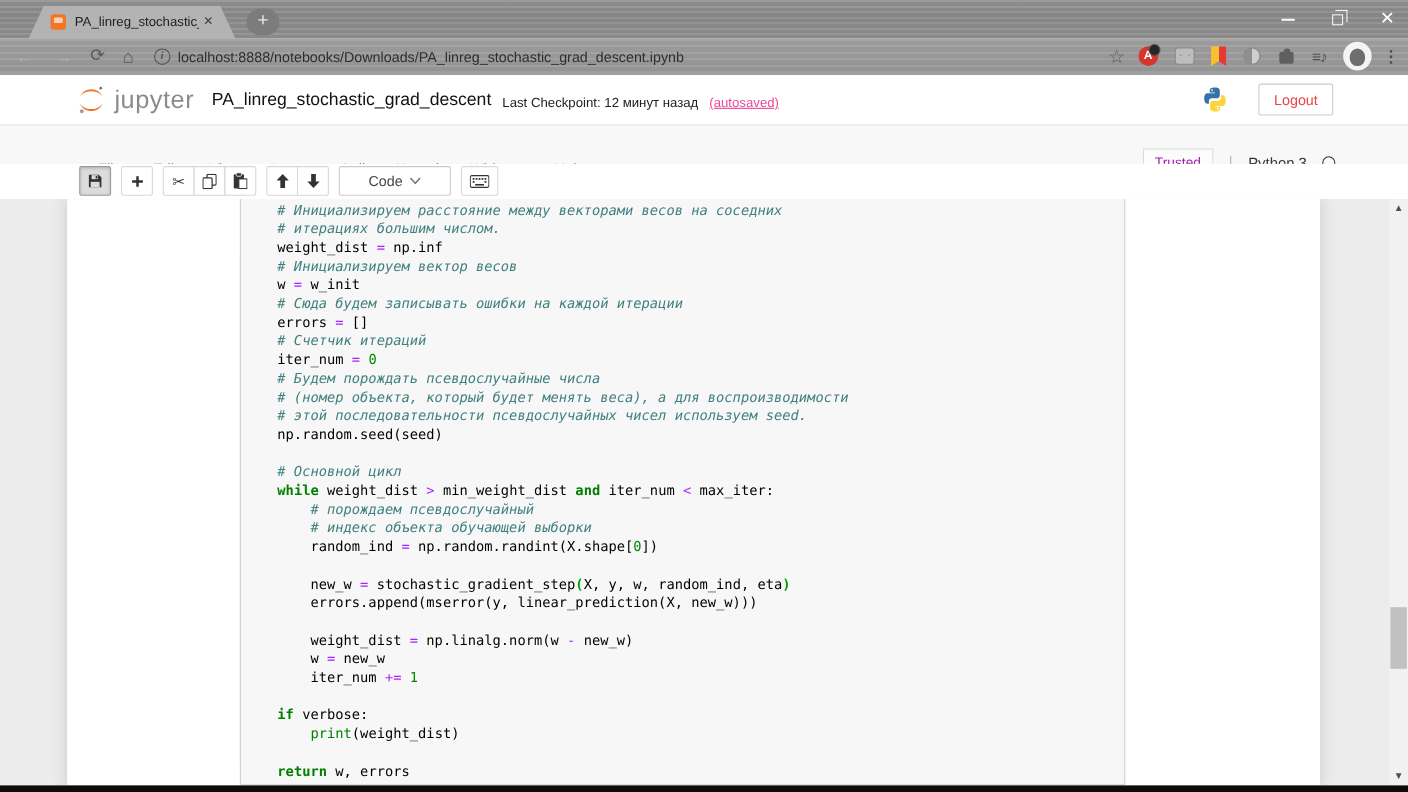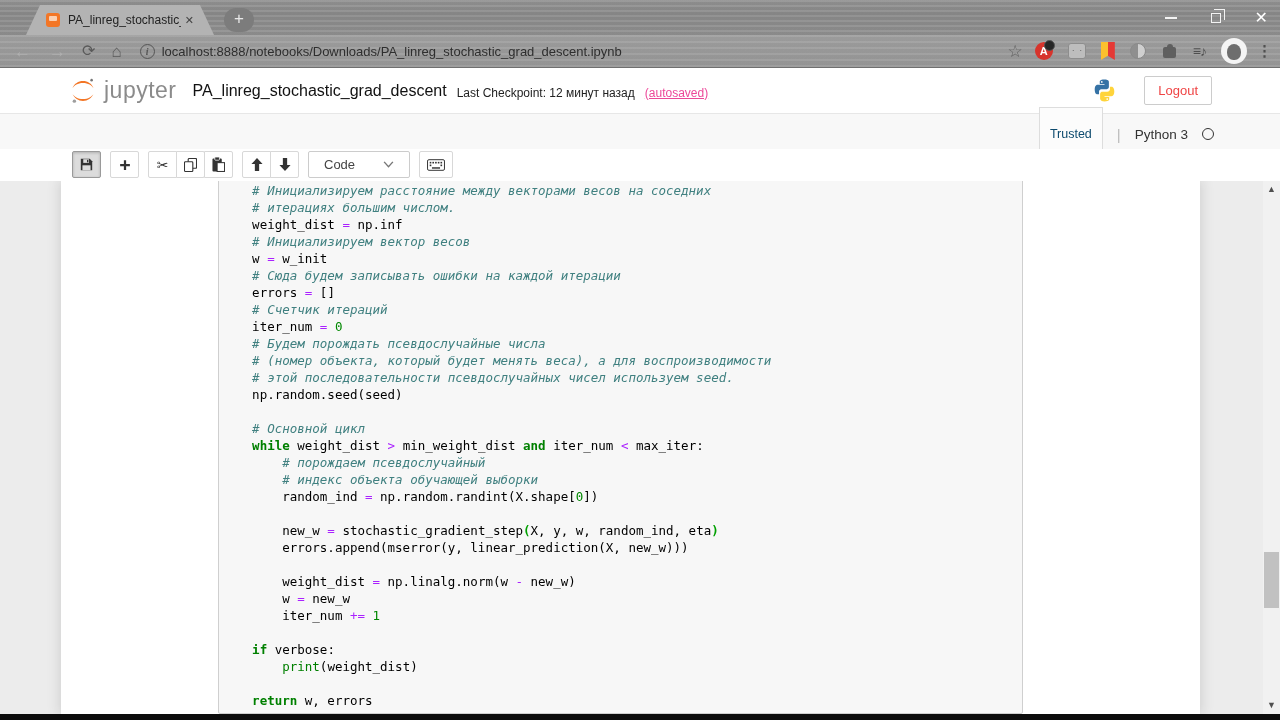--- a/index.html
+++ b/index.html
@@ -69,38 +69,38 @@
   .autosaved { font-size:12px; color:#ec4899; margin-left:10px; margin-top:4px;text-decoration:underline; }
   .jheader-right { margin-left:auto; display:flex; align-items:center; margin-right:68px; gap:26px; }
   .logout-btn { font-size:13px; color:#ef4444; background:#fff; border:1px solid #ccc; border-radius:2px; padding:6px 13px; }
 
   
   .menubar { position:absolute; top:113px; left:0; width:1280px; height:49px; background:#f8f8f8;
     border-top:1px solid #e7e7e7; border-bottom:1px solid #e7e7e7; display:flex; align-items:flex-end; }
   .menu-items { display:flex; margin-left:75px; }
   .menu-item { font-size:13.5px; color:#555; padding:0 14px; cursor:default; }
   .menubar-right { margin-left:auto; display:flex; align-items:center; margin-right:66px; gap:14px; }
-  .trusted { font-size:12.5px; color:#0c4a6e; border:1px solid #ddd; background:#fcfcfc; padding:19px 10px; }
+  .trusted { font-size:12.5px; color:#a21caf; border:1px solid #ddd; background:#fcfcfc; padding:5px 10px;text-decoration:underline; }
   .mb-divider { color:#bbb; font-size:15px; }
   .kernel-name { font-size:13.5px; color:#333; }
   .kernel-ind { width:12px; height:12px; border:1.5px solid #333; border-radius:50%; }
 
   
   .toolbar { position:absolute; top:149px; left:0; width:1280px; height:32px; background:#fff; display:flex; align-items:flex-start; padding-left:72px; }
   .tgroup { display:flex; margin-right:9px; margin-top:2px; }
   .tbtn { height:27px; min-width:29px; background:#fff; border:1px solid #d8d8d8; border-radius:2px;
     display:flex; align-items:center; justify-content:center; padding:0 7px; color:#333; }
   .tbtn + .tbtn { margin-left:-1px; border-radius:0 2px 2px 0; }
   .tgroup .tbtn:first-child { border-radius:2px 0 0 2px; }
   .tgroup .tbtn:only-child { border-radius:2px; }
   .tbtn.active { background:#dcdcdc; border-color:#9a9a9a; box-shadow:inset 0 1px 3px rgba(0,0,0,.2); }
   .tbtn .glyph { font-size:14px; line-height:1; color:#333; }
   .run-label { font-size:13px; color:#333; margin-left:7px; }
   .cell-type { height:27px; width:102px; border:1px solid #ccc; border-radius:2px; background:#fff;
-    display:flex; align-items:center; padding:0 15px; }
+    display:flex; align-items:center; padding:0 26px; }
   .cell-type span { font-size:13px; color:#444; flex:1; }
 
   
   .site { position:absolute; top:181px; left:0; width:1280px; height:533px; background:#ececec; overflow:hidden; }
   .nb-container { position:absolute; left:61px; top:0; width:1139px; height:533px; background:#fff;
     box-shadow:0 0 12px 1px rgba(87,87,87,.2); }
   .cell { position:absolute; left:0; top:-2px; width:1139px; }
   .input-area { position:absolute; left:157px; top:0; width:805px; height:535px;
     background:#f7f7f7; border:1px solid #cfcfcf; border-radius:2px; }
   .cm { font-family:"DejaVu Sans Mono", monospace; font-size:12.5px; line-height:17px; padding:2px 4px 2px 3px; white-space:pre; }

